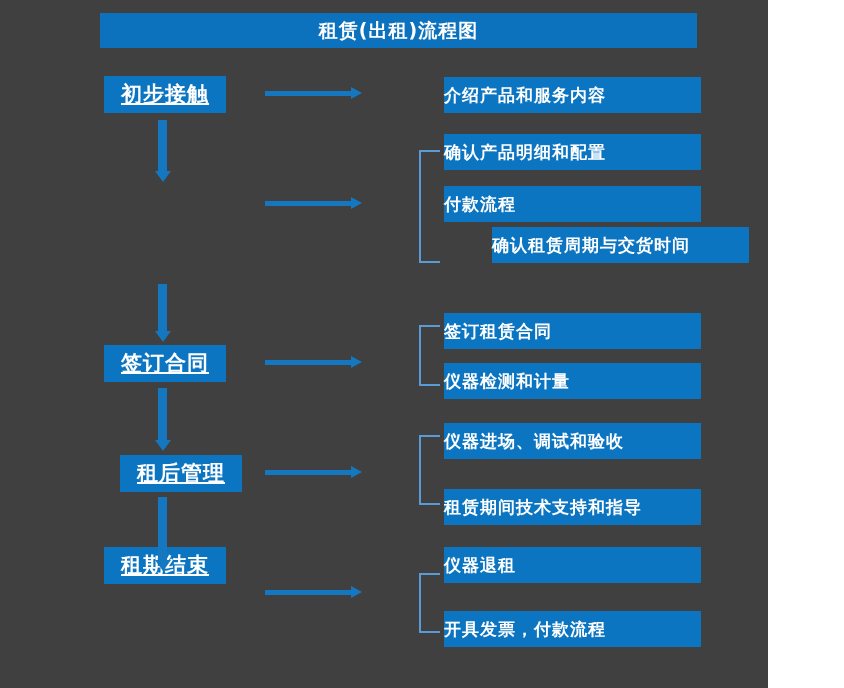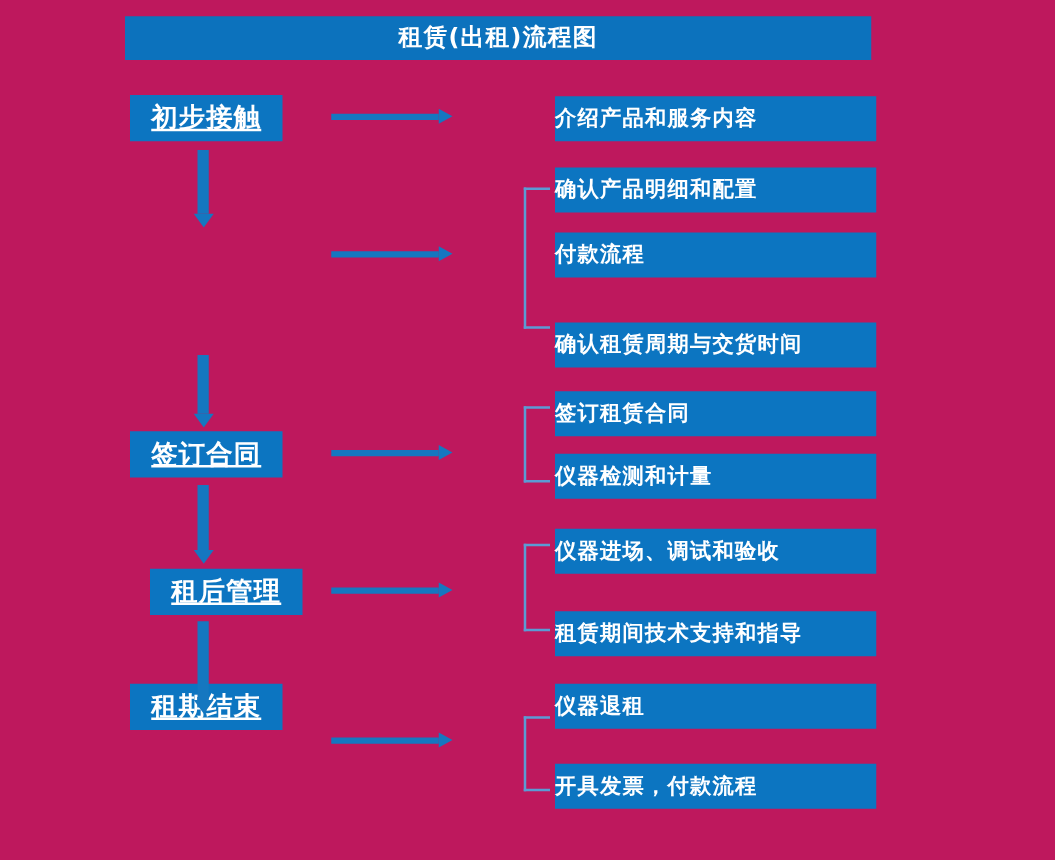--- a/index.html
+++ b/index.html
@@ -6,23 +6,23 @@
   html, body {
     margin: 0;
     padding: 0;
     background: #ffffff;
   }
   body {
     font-family: "DejaVu Sans", "Liberation Sans", sans-serif;
   }
   #canvas {
     position: relative;
-    width: 844px;
+    width: 768px;
     height: 688px;
-    background: #be185d;
+    background: #404040;
     overflow: hidden;
   }
 
   
   .title-bar {
     position: absolute;
     left: 100px;
     top: 13px;
     width: 597px;
     height: 35px;
@@ -194,21 +194,21 @@
   <div class="bracket" style="top:435px; height:70px;"></div>
 
   <div class="bracket" style="top:573px; height:60px;"></div>
 
   <div class="box detail" style="top:77px;">介绍产品和服务内容</div>
 
   <div class="box detail" style="top:134px;">确认产品明细和配置</div>
 
   <div class="box detail" style="top:186px;">付款流程</div>
 
-  <div class="box detail" style="top:258px;">确认租赁周期与交货时间</div>
+  <div class="box detail" style="top:227px;margin-left:48px;">确认租赁周期与交货时间</div>
 
   <div class="box detail" style="top:313px;">签订租赁合同</div>
 
   <div class="box detail" style="top:363px;">仪器检测和计量</div>
 
   <div class="box detail" style="top:423px;">仪器进场、调试和验收</div>
 
   <div class="box detail" style="top:489px;">租赁期间技术支持和指导</div>
 
   <div class="box detail" style="top:547px;">仪器退租</div>

